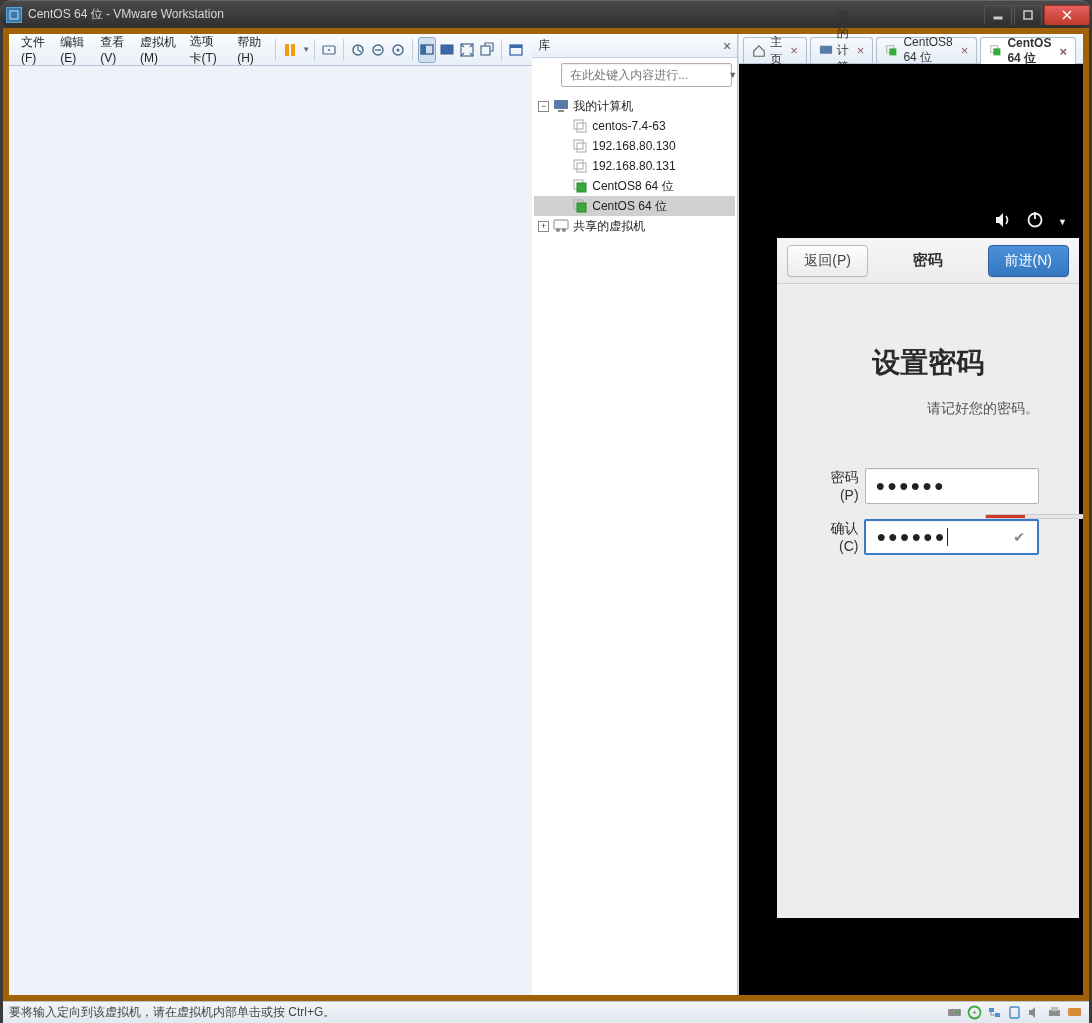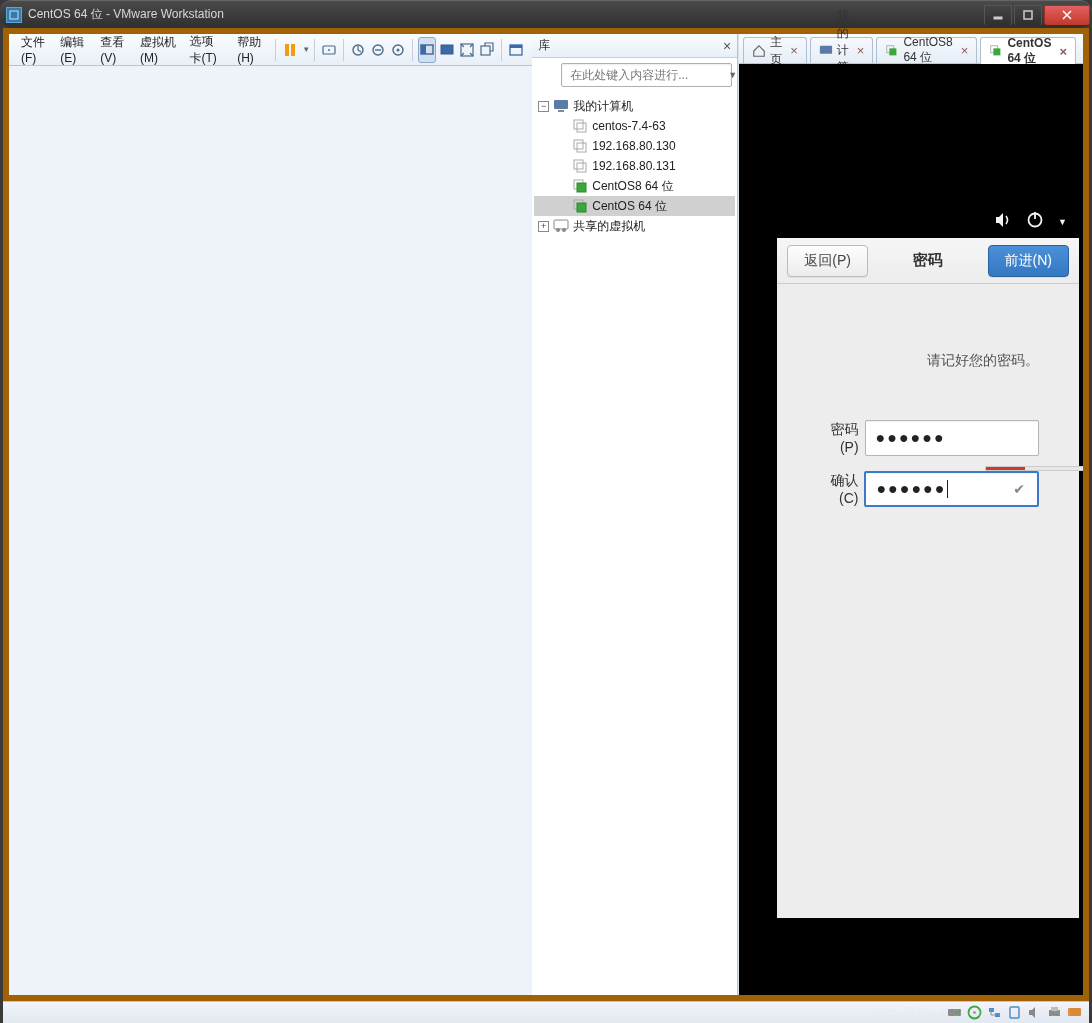--- a/index.html
+++ b/index.html
@@ -58,21 +58,21 @@
 .tab .ic svg{width:14px;height:14px;}
 .tab .x { margin-left: 8px; font-size: 13px; color: #8a5a5a; cursor: default; }
 
 .vm-view { flex: 1; background: #000; position: relative; overflow: hidden; }
 
 
 .guest-top { position: absolute; top: 144px; right: 4px; height: 28px; display: flex; align-items: center; gap: 14px; padding: 0 12px; }
 .guest-top svg { width: 18px; height: 18px; fill: #f2f2f2; }
 
 
-.dialog { position: absolute; top: 174px; left: 38px; right: 4px; height: 680px; background: #ededed; border-radius: 2px 2px 0 0; box-shadow: 0 0 0 1px rgba(0,0,0,0.1); display: flex; flex-direction: column; gap: 8px; }
+.dialog { position: absolute; top: 174px; left: 38px; right: 4px; height: 680px; background: #ededed; border-radius: 2px 2px 0 0; box-shadow: 0 0 0 1px rgba(0,0,0,0.1); display: flex; flex-direction: column; }
 .dialog .bar { height: 46px; background: linear-gradient(to bottom,#f6f6f6,#ececec); border-bottom: 1px solid #ccc; display: flex; align-items: center; padding: 0 10px; }
 .dialog .bar .title { flex: 1; text-align: center; font-size: 15px; color: #333; font-weight: bold; }
 .dialog .bar .btn { height: 32px; padding: 0 16px; border-radius: 4px; font-size: 14px; display: flex; align-items: center; cursor: default; border: 1px solid #bbb; background: linear-gradient(to bottom,#fdfdfd,#ececec); color: #444; box-shadow: 0 1px 0 rgba(0,0,0,0.05);}
 .dialog .bar .btn.primary { background: linear-gradient(to bottom,#4a90d9,#3478c0); border-color: #2a60a0; color: #fff; }
 .dialog .body { flex: 1; padding: 60px 40px 20px; }
 .dialog .h1 { text-align: center; font-size: 28px; font-weight: 700; color: #2a2a2a; margin-bottom: 18px; }
 .dialog .sub { text-align: right; font-size: 14px; color: #555; margin-bottom: 50px; }
 .frow { display: flex; align-items: center; justify-content: center; margin-bottom: 10px; }
 .frow .lbl { width: 70px; text-align: right; font-size: 14px; color: #333; margin-right: 6px; }
 .frow .inp { width: 280px; height: 36px; border: 1px solid #b5b5b5; border-radius: 2px; background: #fff; padding: 0 10px; font-size: 16px; letter-spacing: 2px; color: #222; box-shadow: inset 0 1px 1px rgba(0,0,0,0.06); position: relative; display:flex; align-items:center;}
@@ -346,20 +346,21 @@
           <div class="bar">
             <div class="btn">
                 <span>返回(P)</span>
               </div>
             <div class="title">密码</div>
             <div class="btn primary">
                 <span>前进(N)</span>
               </div>
           </div>
           <div class="body">
+            <div class="h1">设置密码</div>
             <div class="sub">请记好您的密码。</div>
 
             <div class="frow">
               <div class="lbl">密码(P)</div>
               <div class="inp">
                   <span>●●●●●●</span>
                 </div>
             </div>
             <div class="strength container">
               <div style="width:280px;margin-left:84px;">
@@ -382,20 +383,21 @@
               </div>
             </div>
           </div>
         </div>
       </div>
     </div>
   </div>
 </div>
 
 <div class="statusbar">
+  <span>要将输入定向到该虚拟机，请在虚拟机内部单击或按 Ctrl+G。</span>
   <div class="tray">
     <span class="ti">
         <svg viewBox="0 0 15 15">
           <rect x="1" y="4" width="13" height="7" rx="1" fill="#888"></rect>
           <circle cx="11" cy="7.5" r="1.2" fill="#3aa83a"></circle>
         </svg>
       </span>
     <span class="ti">
         <svg viewBox="0 0 15 15">
           <circle cx="7.5" cy="7.5" r="6" fill="none" stroke="#3aa83a" stroke-width="1.8"></circle>

